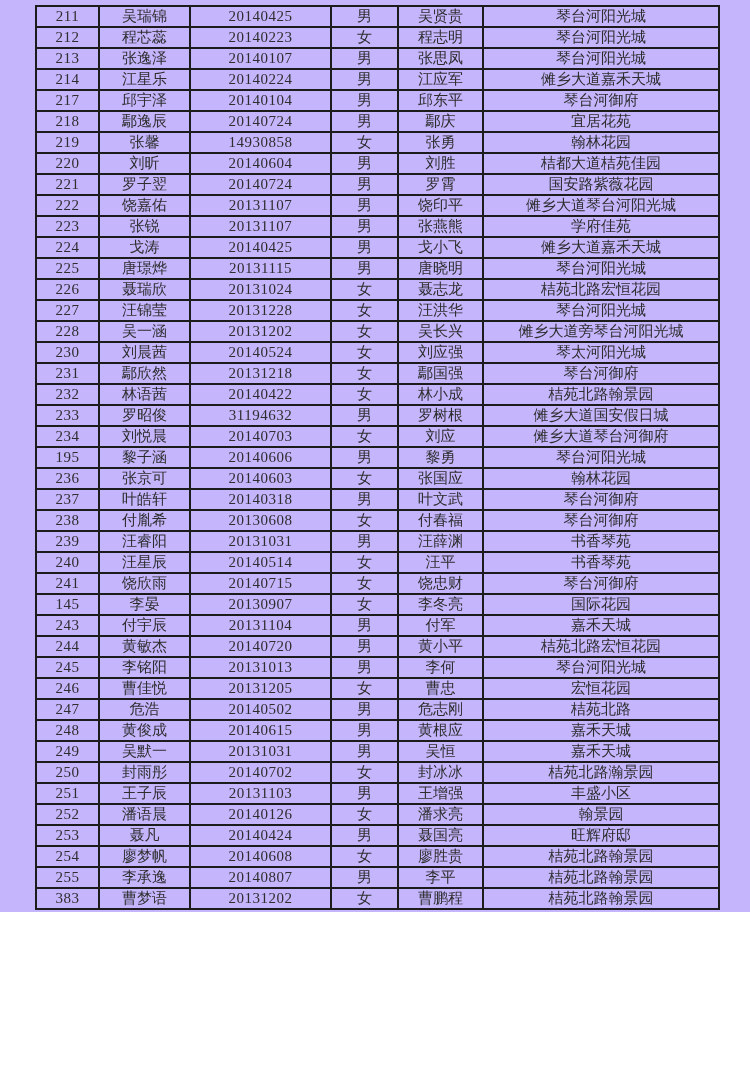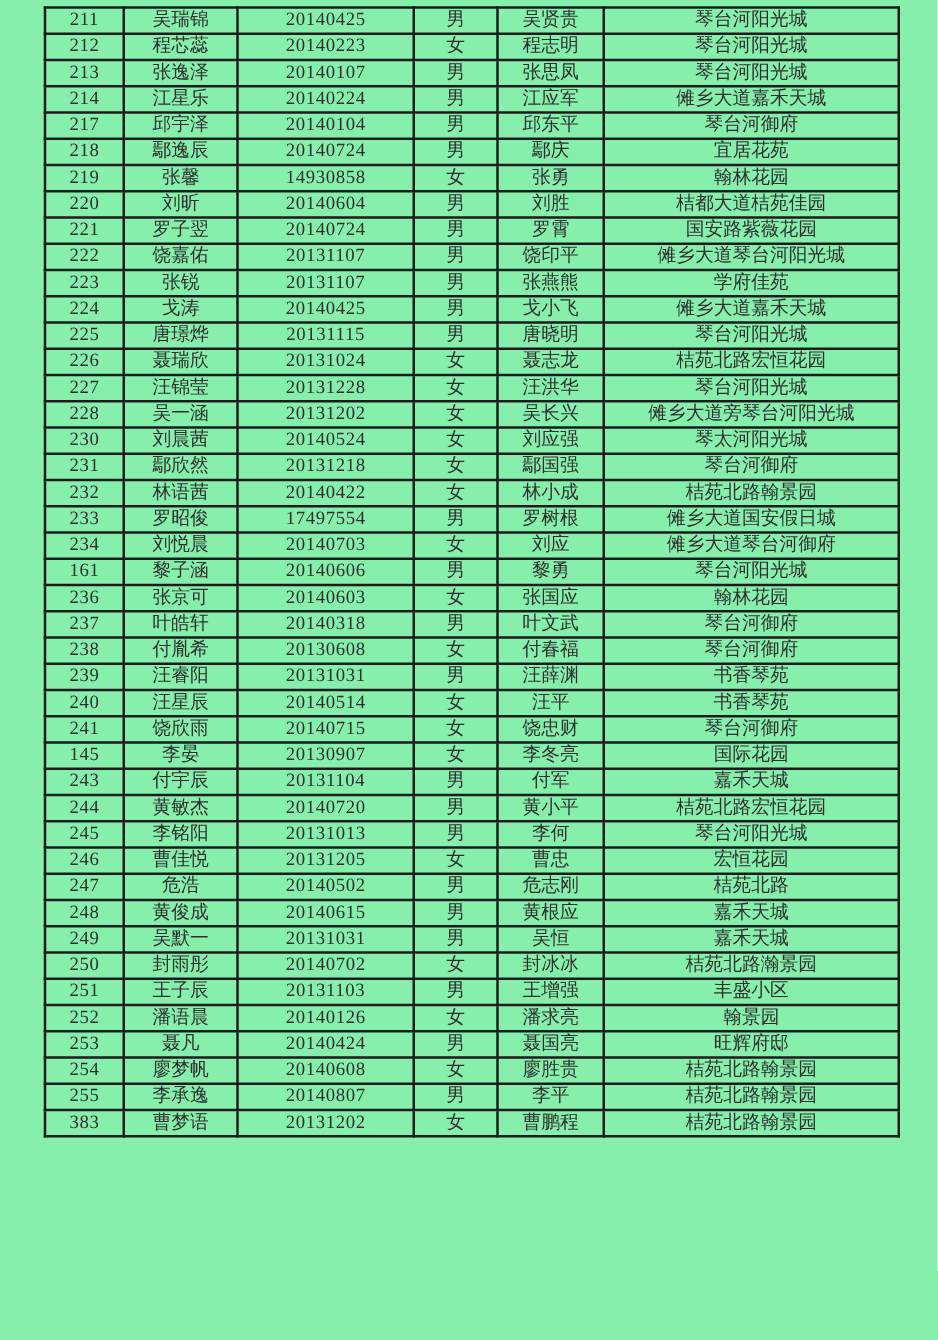--- a/index.html
+++ b/index.html
@@ -3,22 +3,22 @@
 <meta charset="utf-8">
 <style>
   html, body {
     margin: 0;
     padding: 0;
     background: #ffffff;
   }
   .page {
     position: relative;
     width: 750px;
-    height: 1072px;
-    background: #86efac;
+    height: 912px;
+    background: #c4b5fd;
     overflow: hidden;
     font-family: "Liberation Serif", "DejaVu Serif", serif;
   }
   table.roster {
     position: absolute;
     left: 35px;
     top: 5px;
     width: 683px;
     border-collapse: collapse;
     table-layout: fixed;
@@ -208,35 +208,35 @@
           <td class="cell-index">232</td>
           <td class="cell-name">林语茜</td>
           <td class="cell-birth">20140422</td>
           <td class="cell-gender">女</td>
           <td class="cell-guardian">林小成</td>
           <td class="cell-address">桔苑北路翰景园</td>
         </tr>
         <tr>
           <td class="cell-index">233</td>
           <td class="cell-name">罗昭俊</td>
-          <td class="cell-birth">17497554</td>
+          <td class="cell-birth">31194632</td>
           <td class="cell-gender">男</td>
           <td class="cell-guardian">罗树根</td>
           <td class="cell-address">傩乡大道国安假日城</td>
         </tr>
         <tr>
           <td class="cell-index">234</td>
           <td class="cell-name">刘悦晨</td>
           <td class="cell-birth">20140703</td>
           <td class="cell-gender">女</td>
           <td class="cell-guardian">刘应</td>
           <td class="cell-address">傩乡大道琴台河御府</td>
         </tr>
         <tr>
-          <td class="cell-index">161</td>
+          <td class="cell-index">195</td>
           <td class="cell-name">黎子涵</td>
           <td class="cell-birth">20140606</td>
           <td class="cell-gender">男</td>
           <td class="cell-guardian">黎勇</td>
           <td class="cell-address">琴台河阳光城</td>
         </tr>
         <tr>
           <td class="cell-index">236</td>
           <td class="cell-name">张京可</td>
           <td class="cell-birth">20140603</td>

